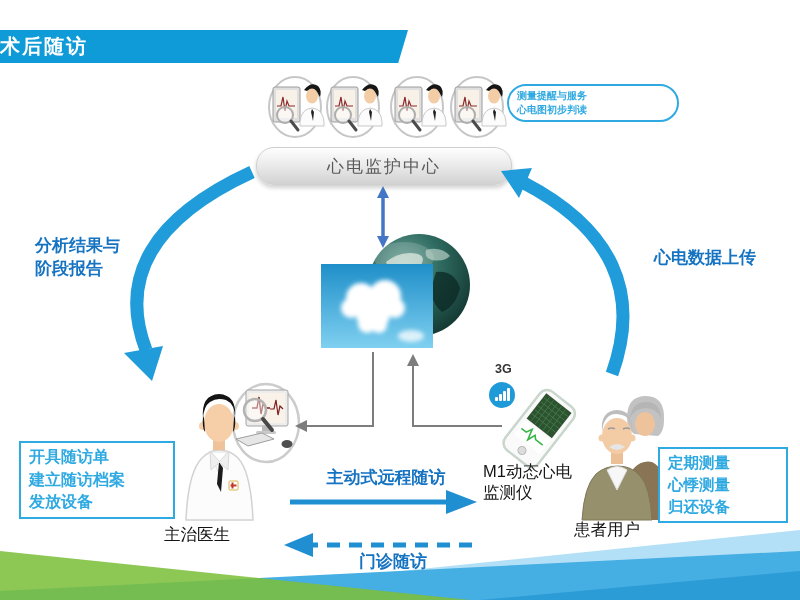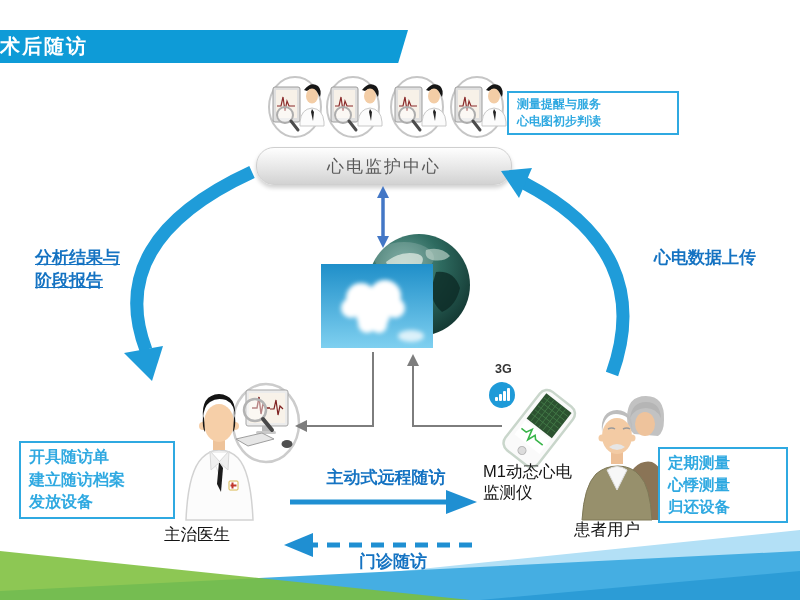--- a/index.html
+++ b/index.html
@@ -11,26 +11,26 @@
           font-size:20px;font-weight:bold;display:flex;align-items:center;justify-content:flex-start;
           clip-path:polygon(0 0,100% 0,97.6% 100%,0 100%);z-index:6;letter-spacing:2px;}
   
   .centerbar{left:256px;top:147px;width:254px;height:36px;border-radius:18px;
              background:linear-gradient(#fefefe,#e7e7e7 55%,#d2d2d2);border:1px solid #cfcfcf;
              box-shadow:0 3px 4px rgba(0,0,0,.18);color:#595959;font-size:17px;letter-spacing:2px;
              display:flex;align-items:center;justify-content:center;z-index:4;}
   
   .bluebox{border:2px solid #2fa9e1;background:#fff;color:#2fa9e1;font-weight:bold;
            line-height:1.42;padding:3px 8px;z-index:7;}
-  .box-service{left:507px;top:91px;width:152px;font-size:12px;}
+  .box-service{left:507px;top:84px;width:152px;font-size:10px;border-radius:19px;}
   .box-doctor{left:19px;top:441px;width:136px;font-size:16px;}
   .box-patient{left:658px;top:447px;width:110px;font-size:15.5px;}
   
   .flowlabel{color:#1573c2;font-weight:bold;font-size:17px;line-height:1.35;z-index:7;}
-  .lbl-analysis{left:35px;top:247px;text-decoration:underline;}
+  .lbl-analysis{left:35px;top:235px;}
   .lbl-upload{left:622px;top:247px;margin-left:32px;}
   .lbl-active{left:316px;top:467px;width:140px;text-align:center;}
   .lbl-outpatient{left:330px;top:551px;width:126px;text-align:center;}
   
   .actorlabel{color:#141414;font-weight:normal;font-size:16.5px;text-align:left;z-index:7;line-height:1.3;}
   .lbl-doctor{left:164px;top:524px;width:96px;}
   .lbl-device{left:483px;top:461px;width:100px;}
   .lbl-patients{left:574px;top:519px;width:96px;}
   .lbl-3g{left:495px;top:362px;font-size:12.5px;color:#333;z-index:7;font-weight:bold;}
   .layer1{z-index:1;} .layer3{z-index:3;} .layer4{z-index:4;} .layer5{z-index:5;}

